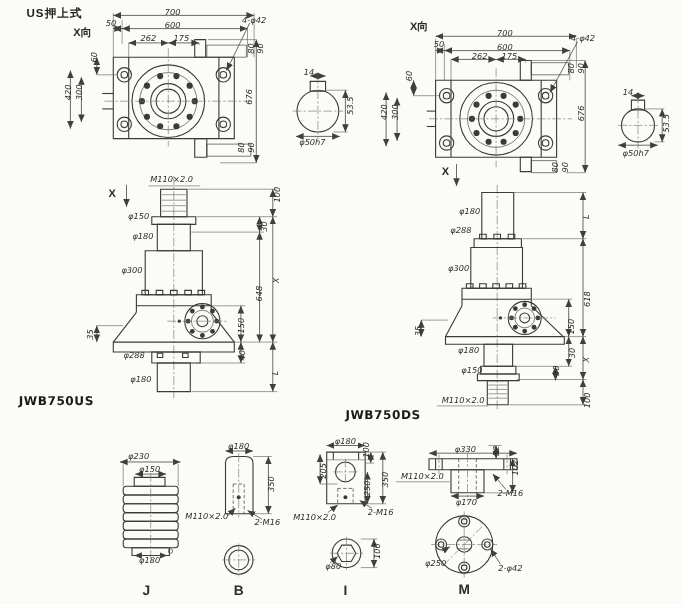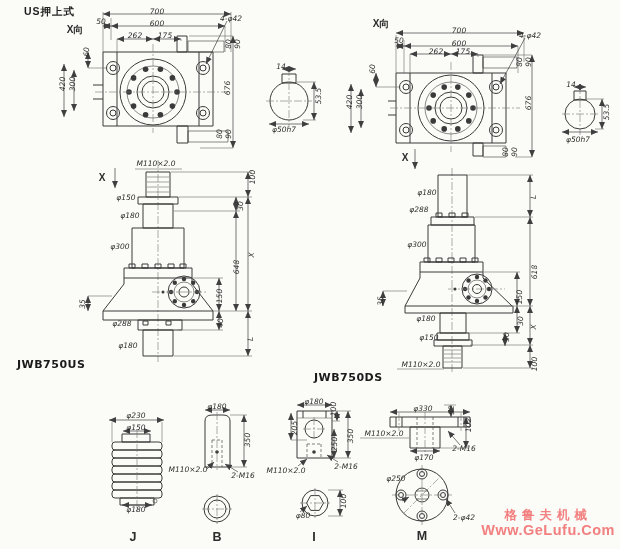--- a/index.html
+++ b/index.html
@@ -466,21 +466,21 @@
       <span class="ann r" style="left: 534px; top: 272px;">618</span>
       <span class="ann r" style="left: 380px; top: 301px;">35</span>
       <span class="ann r" style="left: 519px; top: 297px;">150</span>
       <span class="ann" style="left: 426px; top: 318px;">φ180</span>
       <span class="ann r" style="left: 520px; top: 321px;">30</span>
       <span class="ann r" style="left: 533px; top: 327px;">X</span>
       <span class="ann" style="left: 429px; top: 337px;">φ150</span>
       <span class="ann r" style="left: 506px; top: 337px;">30</span>
       <span class="ann" style="left: 421px; top: 364px;">M110×2.0</span>
       <span class="ann r" style="left: 534px; top: 364px;">100</span>
-      <span class="ann" style="left: 136px; top: 415px;">φ230</span>
+      <span class="ann" style="left: 126px; top: 415px;">φ230</span>
       <span class="ann" style="left: 136px; top: 427px;">φ150</span>
       <span class="ann" style="left: 136px; top: 509px;">φ180</span>
       <span class="ann view" style="left: 133px; top: 537px;">J</span>
       <span class="ann" style="left: 217px; top: 406px;">φ180</span>
       <span class="ann r" style="left: 247px; top: 440px;">350</span>
       <span class="ann" style="left: 188px; top: 469px;">M110×2.0</span>
       <span class="ann" style="left: 243px; top: 475px;">2-M16</span>
       <span class="ann view" style="left: 217px; top: 537px;">B</span>
       <span class="ann" style="left: 314px; top: 401px;">φ180</span>
       <span class="ann r" style="left: 333px; top: 409px;">100</span>
@@ -491,27 +491,23 @@
       <span class="ann" style="left: 286px; top: 470px;">M110×2.0</span>
       <span class="ann" style="left: 303px; top: 515px;">φ80</span>
       <span class="ann r" style="left: 343px; top: 501px;">100</span>
       <span class="ann view" style="left: 314px; top: 537px;">I</span>
       <span class="ann" style="left: 423px; top: 408px;">φ330</span>
       <span class="ann r" style="left: 451px; top: 410px;">52</span>
       <span class="ann r" style="left: 468px; top: 425px;">102</span>
       <span class="ann" style="left: 384px; top: 433px;">M110×2.0</span>
       <span class="ann" style="left: 424px; top: 457px;">φ170</span>
       <span class="ann" style="left: 464px; top: 448px;">2-M16</span>
-      <span class="ann" style="left: 396px; top: 478px;">φ250</span>
+      <span class="ann" style="left: 396px; top: 512px;">φ250</span>
       <span class="ann" style="left: 464px; top: 517px;">2-φ42</span>
       <span class="ann view" style="left: 422px; top: 536px;">M</span>
     </div>
 
 <div class="doc-title">US押上式</div>
 <div class="model" id="model-us">JWB750US</div>
 <div class="model" id="model-ds">JWB750DS</div>
 
-<div class="wm" style="color: rgb(242, 128, 128);">
-  <div class="wm-cn">格鲁夫机械</div>
-  <div class="wm-en">Www.GeLufu.Com</div>
+
 </div>
 
-</div>
-
 </body></html>

